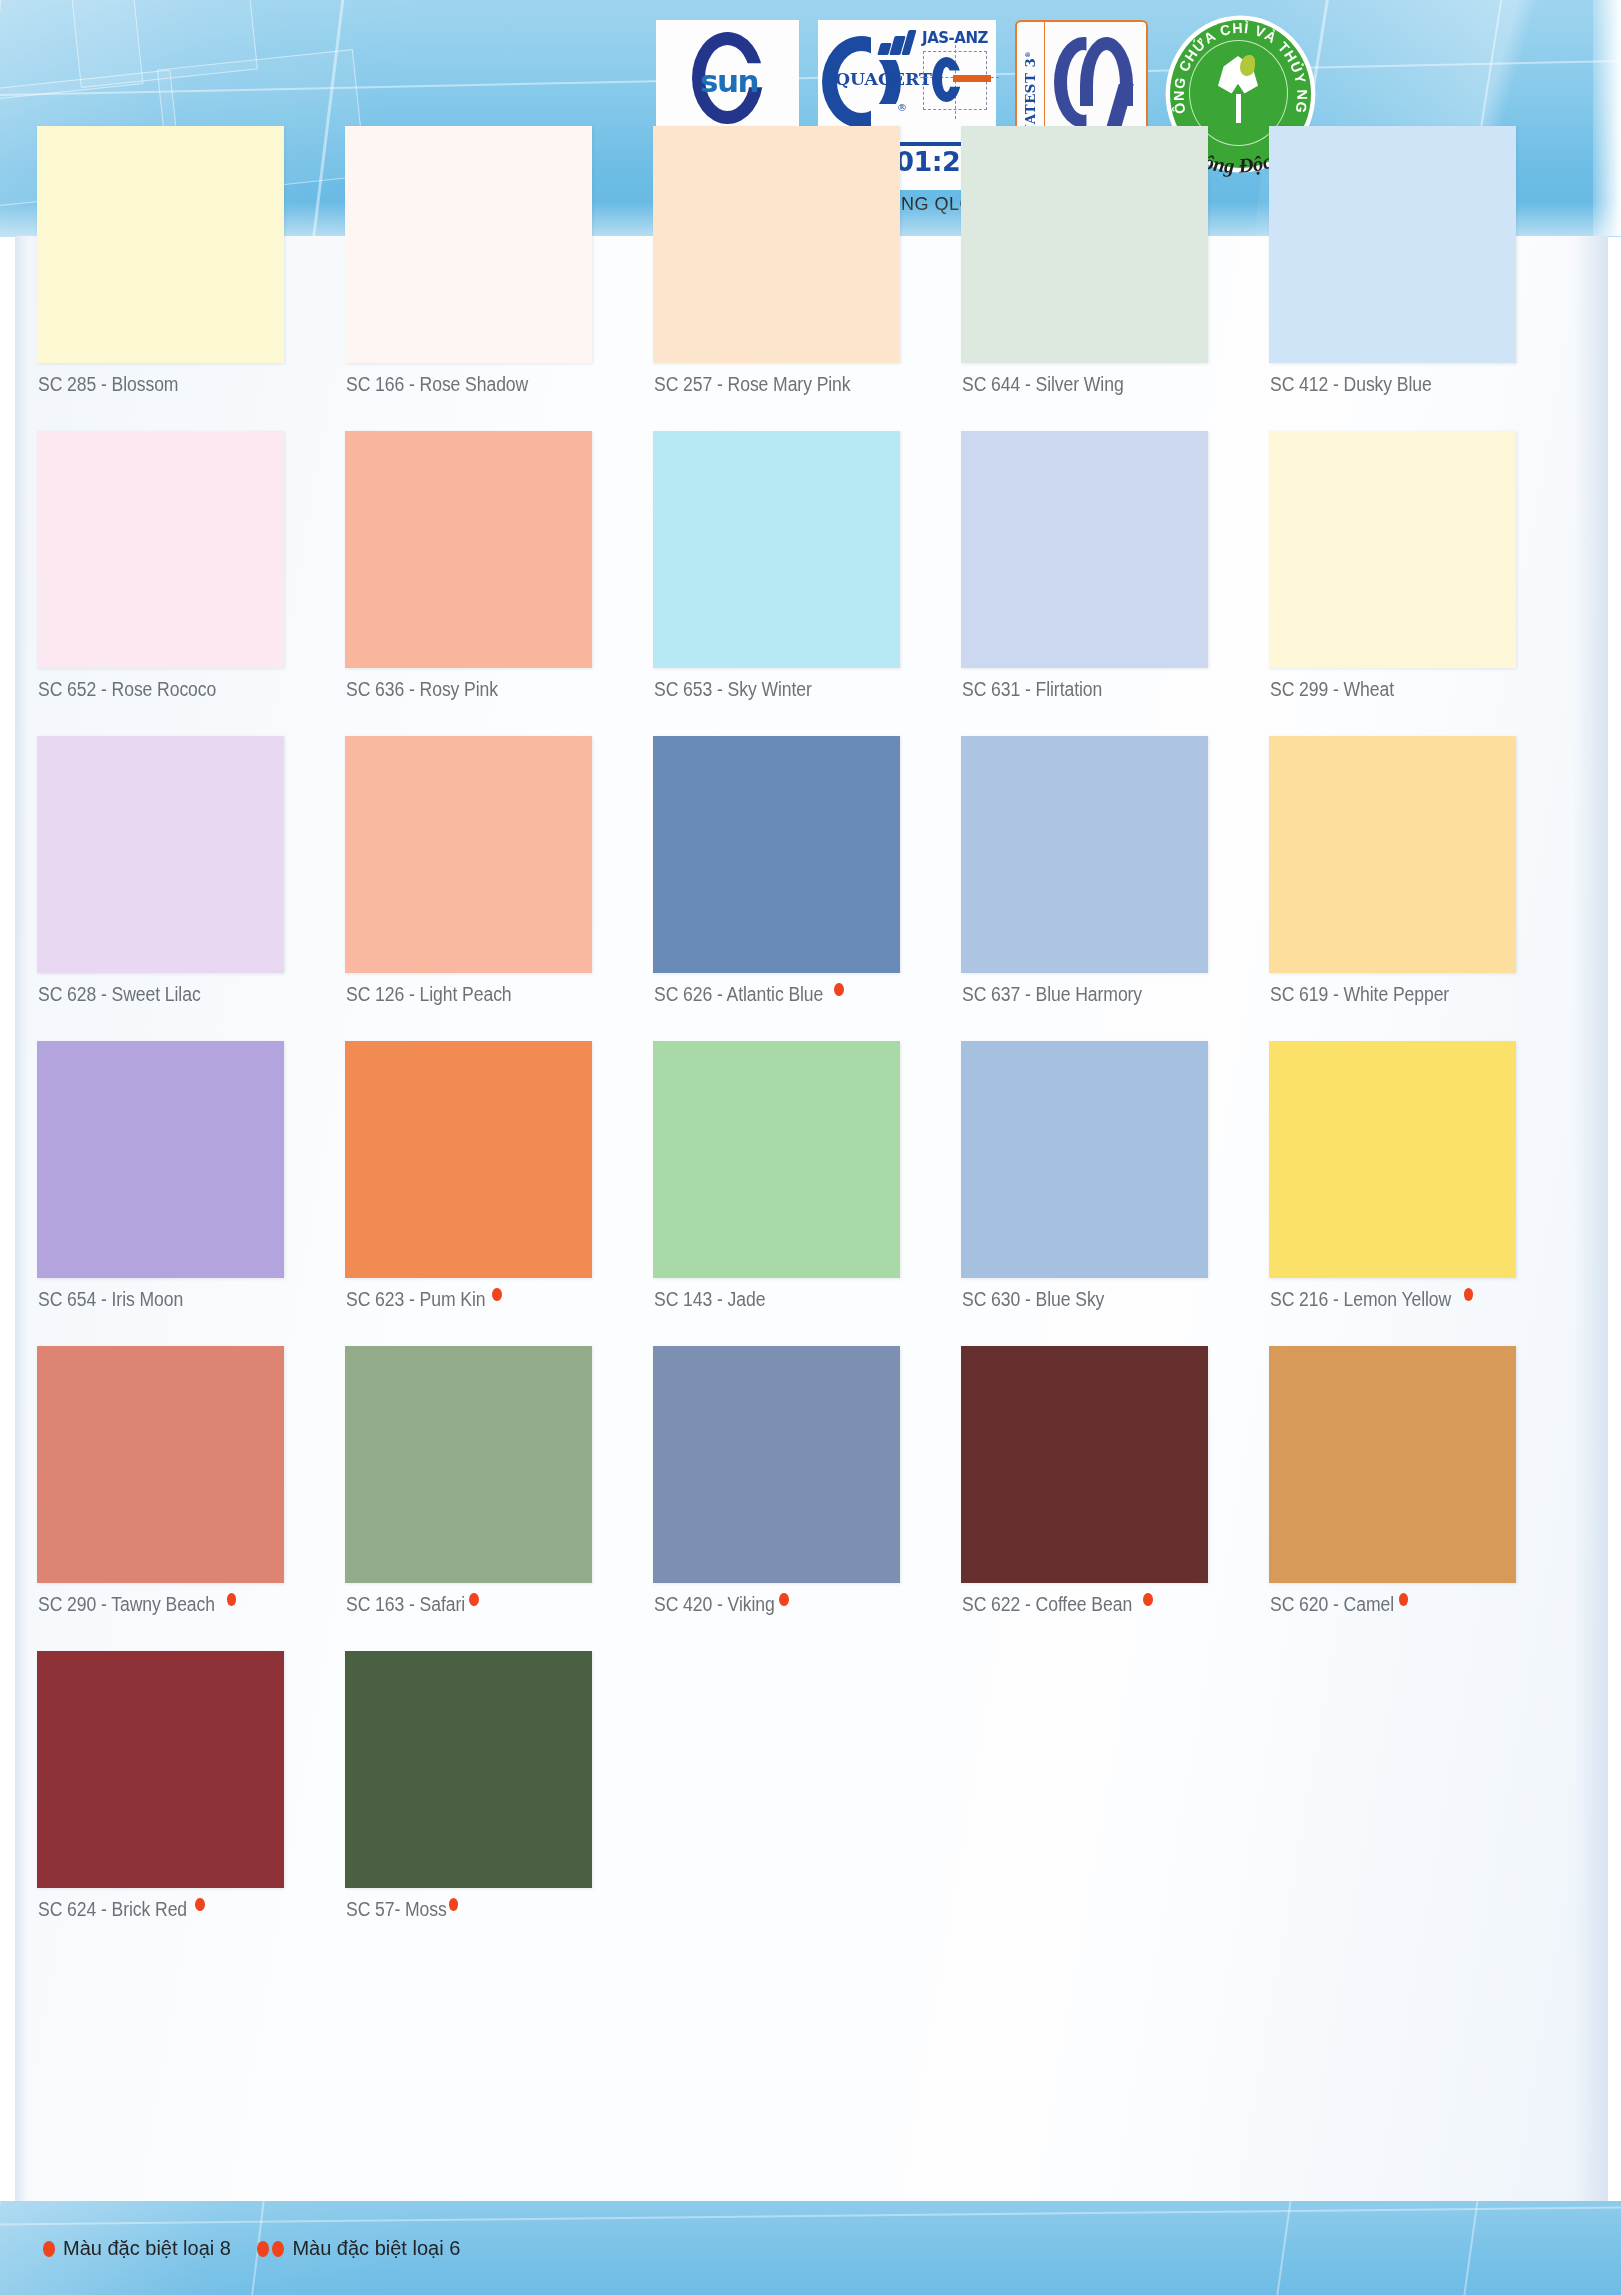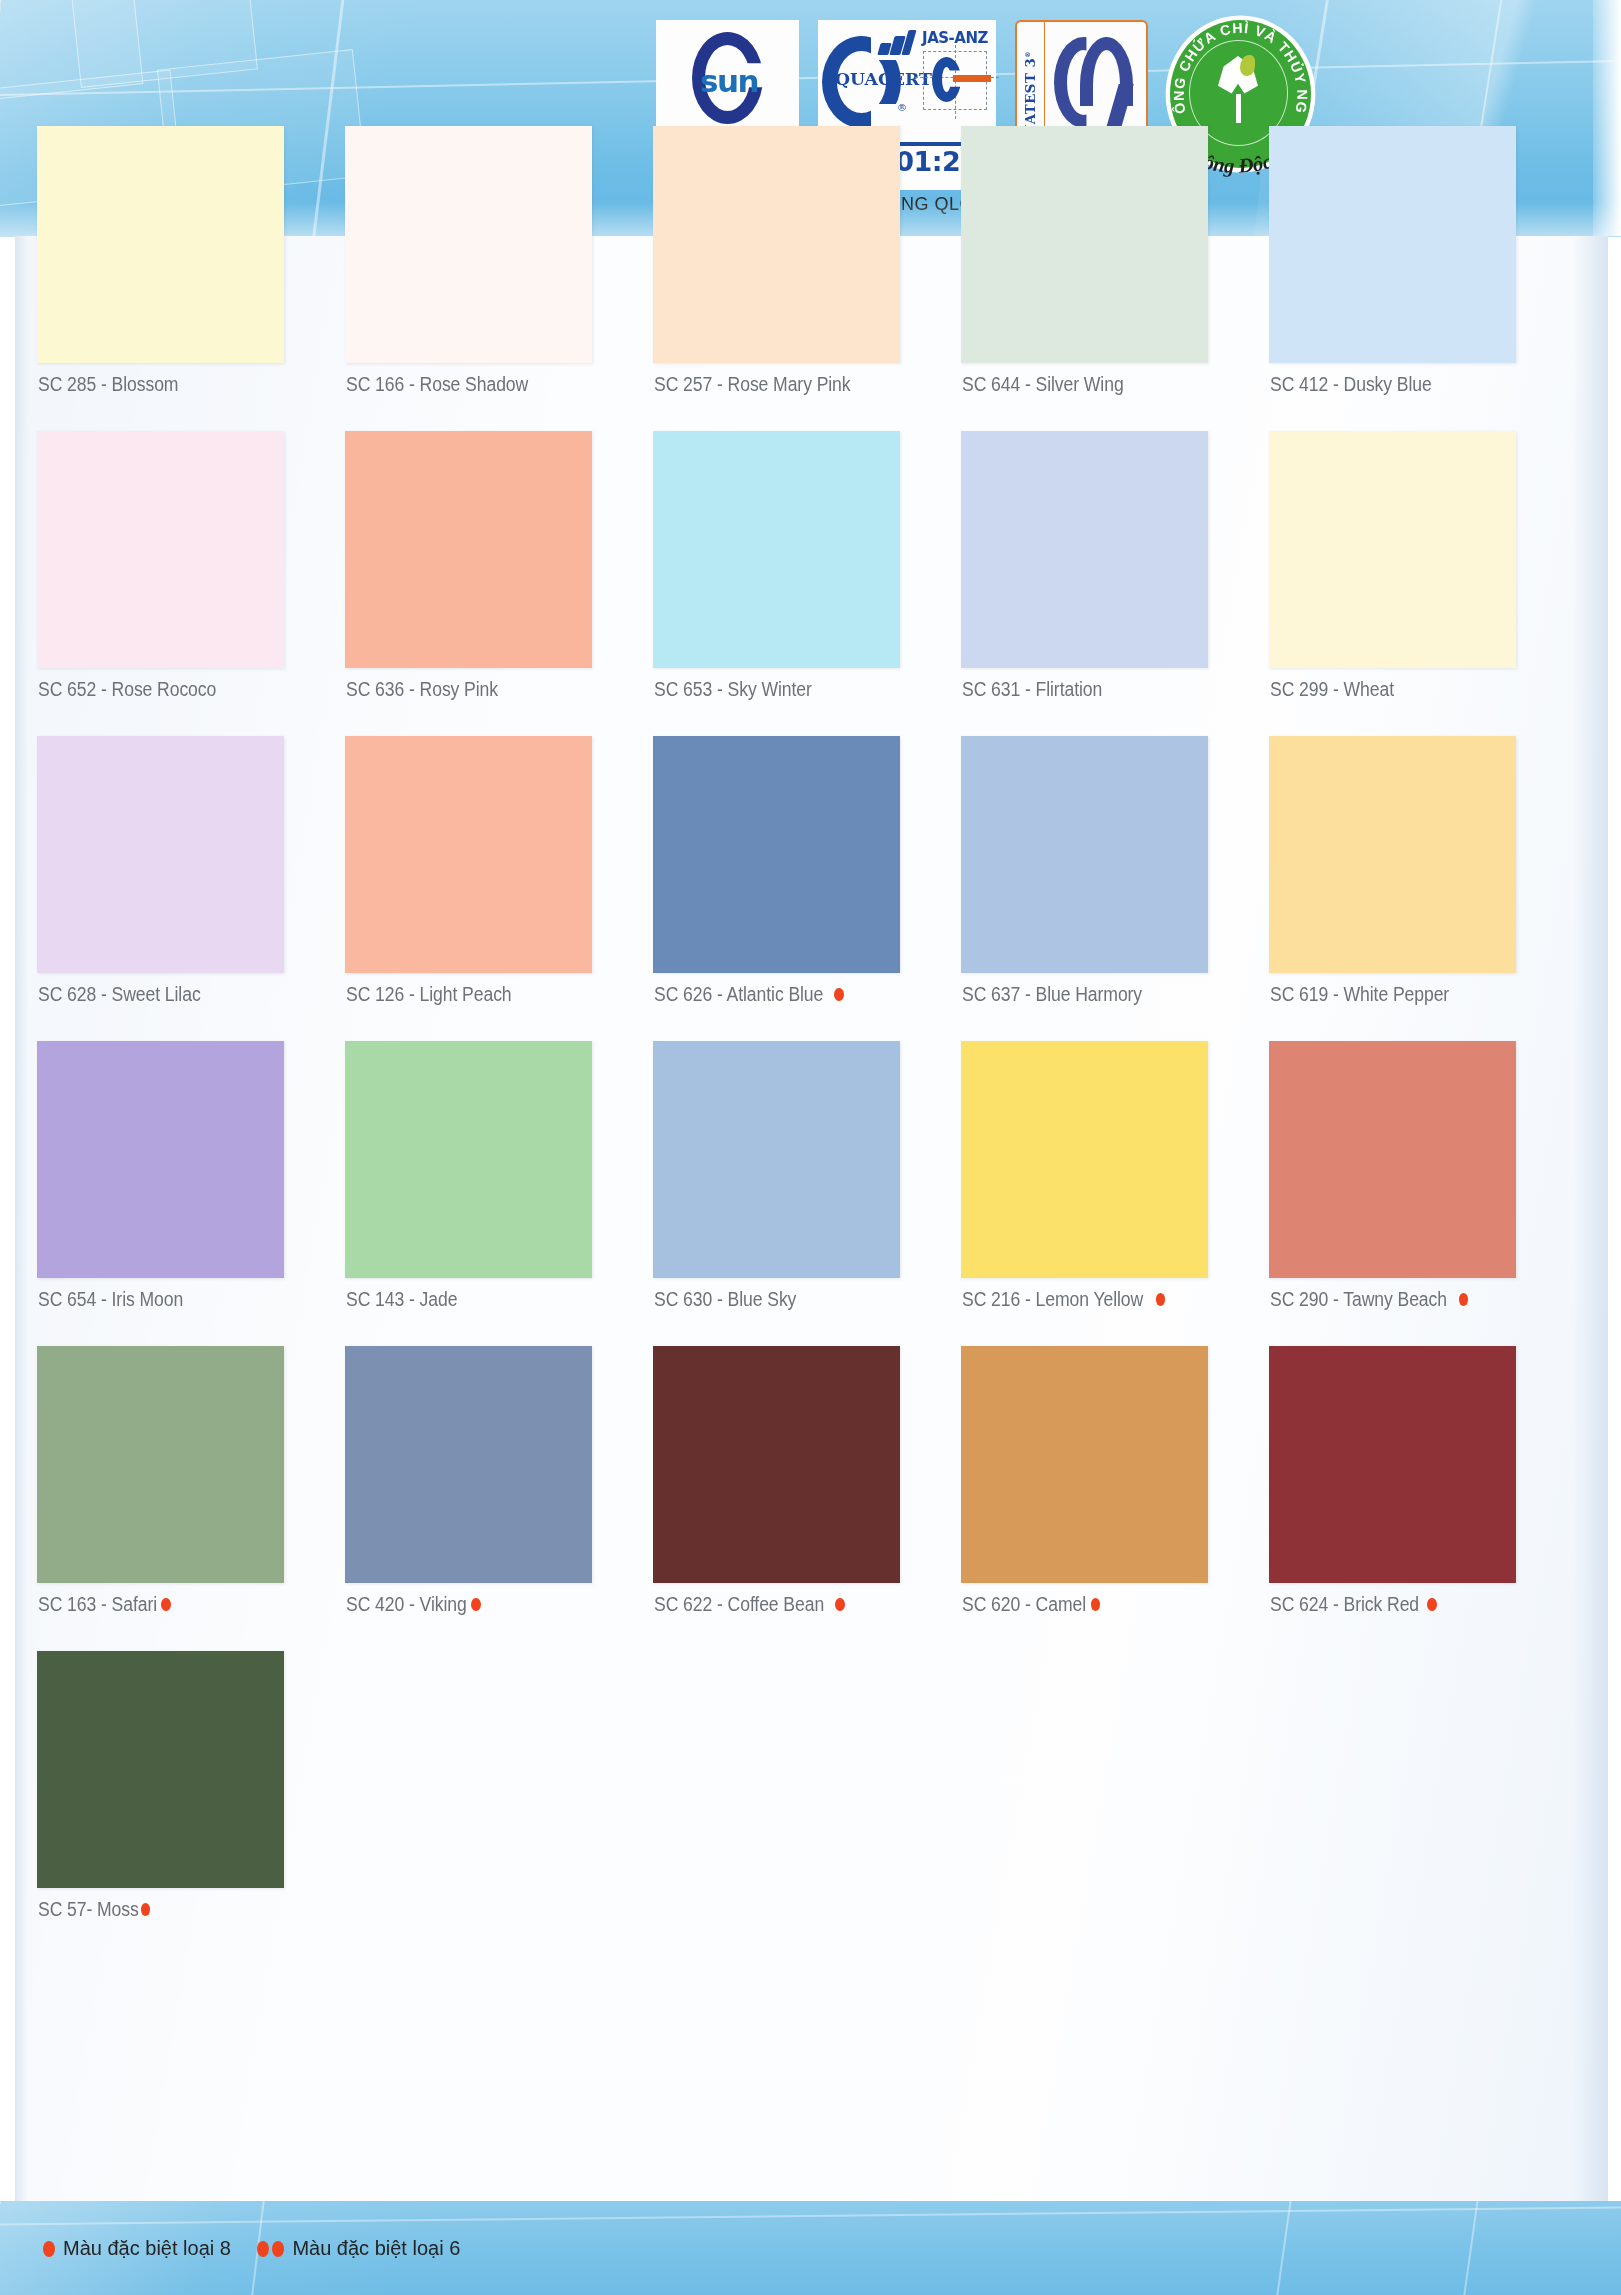--- a/index.html
+++ b/index.html
@@ -260,21 +260,21 @@
     grid-auto-rows:305px;
   }
   .cell{ position:relative; }
   .swatch{
     width:247px; height:237px;
     box-shadow:0 0 0 0 rgba(0,0,0,0);
   }
   .swatch.sh{ box-shadow:1px 1px 3px rgba(80,90,110,0.13); }
   .cap{
     position:absolute; left:1px; top:247px;
-    display:flex; align-items:center; gap:7px;
+    display:flex; align-items:flex-start; gap:7px;
     white-space:nowrap;
   }
   .cap-text{
     font-family:"Liberation Sans", sans-serif;
     font-size:20px; color:#6d7278;
     letter-spacing:-0.1px;
     transform:scaleX(0.88);
     transform-origin:left center;
   }
   .dots{ display:flex; gap:3.5px; align-items:center; margin-left:-19px; }
@@ -520,20 +520,29 @@
           <span class="cap-text">SC 619 - White Pepper</span>
         </div>
       </div>
       <div class="cell">
         <div class="swatch sh" style="background: rgb(180, 164, 222);"></div>
         <div class="cap">
           <span class="cap-text">SC 654 - Iris Moon</span>
         </div>
       </div>
       <div class="cell">
+        <div class="swatch sh" style="background: rgb(242, 139, 82);"></div>
+        <div class="cap">
+          <span class="cap-text">SC 623 - Pum Kin</span>
+          <span class="dots">
+            <span class="dot" style="background: rgb(240, 68, 31);"></span>
+          </span>
+        </div>
+      </div>
+      <div class="cell">
         <div class="swatch sh" style="background: rgb(170, 217, 168);"></div>
         <div class="cap">
           <span class="cap-text">SC 143 - Jade</span>
         </div>
       </div>
       <div class="cell">
         <div class="swatch sh" style="background: rgb(166, 193, 224);"></div>
         <div class="cap">
           <span class="cap-text">SC 630 - Blue Sky</span>
         </div>

